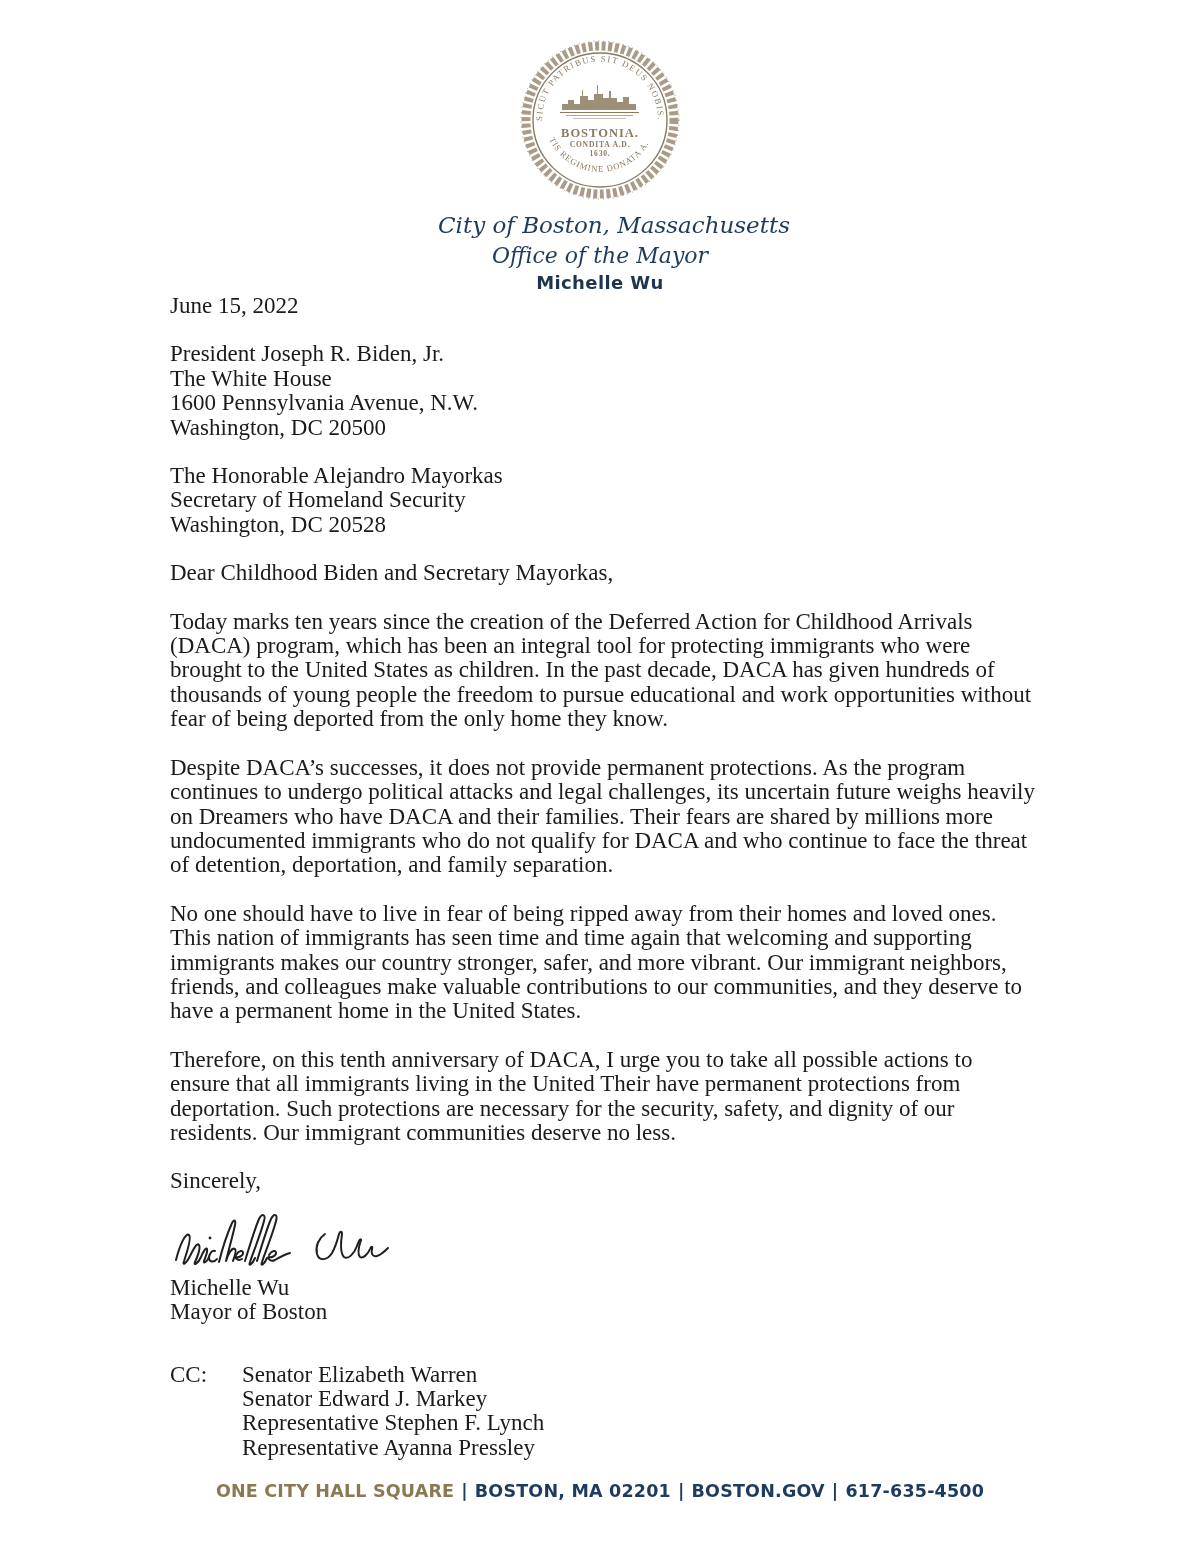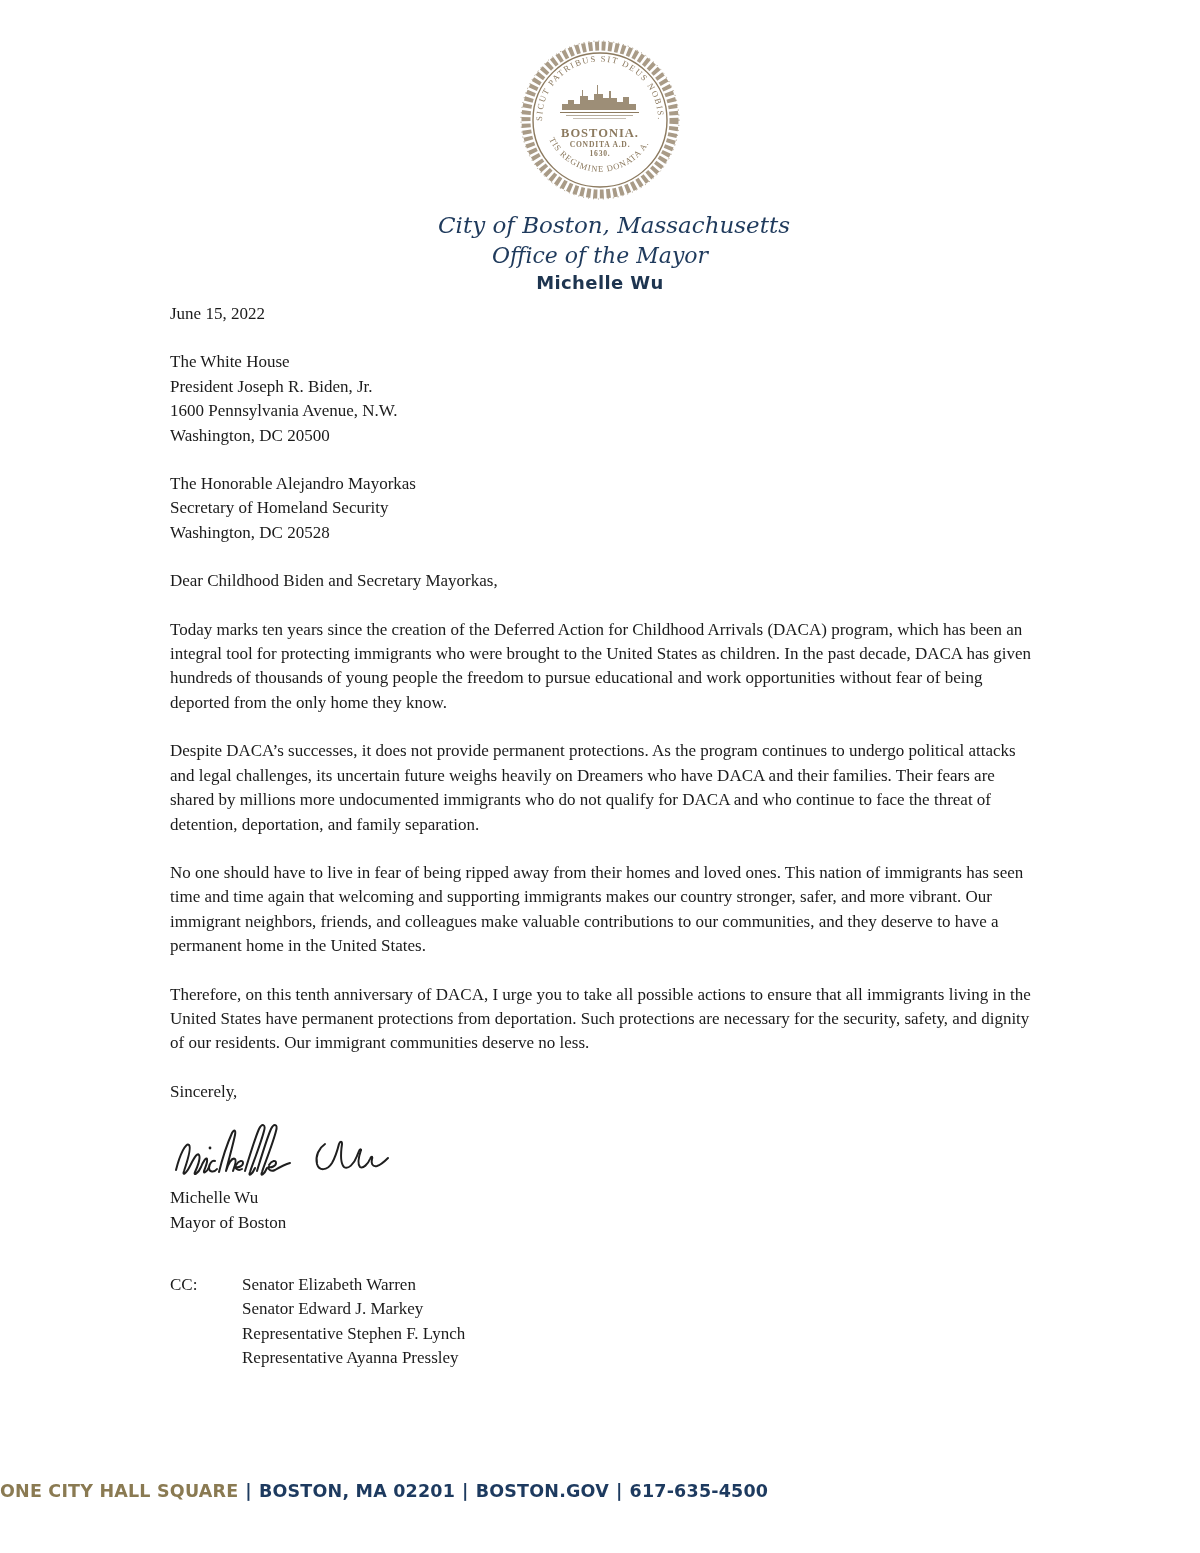--- a/index.html
+++ b/index.html
@@ -33,35 +33,36 @@
     margin-top:4px;
     font-family:"DejaVu Sans", sans-serif;
     font-weight:bold;
     font-size:18px;
     letter-spacing:0.4px;
     color:#1e3550;
   }
   
   .letter{
     position:absolute;
-    left:170px;top:302px;width:868px;
-    font-size:17px;
+    left:170px;top:294px;width:868px;
+    font-size:23px;
     line-height:24.4px;
     text-align:left;
   }
   .block{margin:0 0 24px 0;}
   .letter p{margin:0 0 24px 0;}
   .italic{}
   .sig-wrap{margin:14px 0 2px 2px;height:66px;}
   .cc-row{display:flex;margin-top:38px;}
   .cc-label{width:72px;flex:0 0 72px;}
   
   .footer{
     position:absolute;
     left:0;right:0;top:1481px;
+    text-align:center;
     font-family:"DejaVu Sans", sans-serif;
     font-weight:bold;
     font-size:17.5px;
     letter-spacing:0.2px;
     color:#1d3a5f;
     white-space:nowrap;
   }
   .footer .gold{color:#8a7a52;}
   .footer .sep{margin:0 7px;}
   
@@ -123,38 +124,38 @@
     <div class="org-line">City of Boston, Massachusetts</div>
     <div class="office-line">Office of the Mayor</div>
     <div class="mayor-line">Michelle Wu</div>
   </div>
 
   <div class="letter">
 
     <div class="block">June 15, 2022</div>
 
     <div class="block">
+      <div>President Joseph R. Biden, Jr.</div>
       <div>The White House</div>
-      <div>President Joseph R. Biden, Jr.</div>
       <div>1600 Pennsylvania Avenue, N.W.</div>
       <div>Washington, DC 20500</div>
     </div>
 
     <div class="block">
       <div>The Honorable Alejandro Mayorkas</div>
       <div>Secretary of Homeland Security</div>
       <div>Washington, DC 20528</div>
     </div>
 
     <div class="block">Dear Childhood Biden and Secretary Mayorkas,</div>
 
     <p>Today marks ten years since the creation of the Deferred Action for Childhood Arrivals (DACA) program, which has been an integral tool for protecting immigrants who were brought to the United States as children. In the past decade, DACA has given hundreds of thousands of young people the freedom to pursue educational and work opportunities without fear of being deported from the only home they know.</p>
     <p>Despite DACA’s successes, it does not provide permanent protections. As the program continues to undergo political attacks and legal challenges, its uncertain future weighs heavily on Dreamers who have DACA and their families. Their fears are shared by millions more undocumented immigrants who do not qualify for DACA and who continue to face the threat of detention, deportation, and family separation.</p>
     <p>No one should have to live in fear of being ripped away from their homes and loved ones. This nation of immigrants has seen time and time again that welcoming and supporting immigrants makes our country stronger, safer, and more vibrant. Our immigrant neighbors, friends, and colleagues make valuable contributions to our communities, and they deserve to have a permanent home in the United States.</p>
-    <p><span>Therefore, on this tenth anniversary of DACA, I urge you to take all possible actions to ensure that </span><span class="italic">all</span><span> immigrants living in the United States have permanent protections from deportation. Such protections are necessary for the security, safety, and dignity of our residents. Our immigrant communities deserve no less.</span></p>
+    <p><span>Therefore, on this tenth anniversary of DACA, I urge you to take all possible actions to ensure that </span><span class="italic">all</span><span> immigrants living in the United Their have permanent protections from deportation. Such protections are necessary for the security, safety, and dignity of our residents. Our immigrant communities deserve no less.</span></p>
 
     <div>Sincerely,</div>
 
     <div class="sig-wrap">
       <svg width="250" height="66" viewBox="0 0 250 66" aria-hidden="true">
         <g fill="none" stroke="#1f1f1f" stroke-width="2" stroke-linecap="round" stroke-linejoin="round">
 
           <path d="M4,52 C8,36 14,24 17,27 C20,30 14,47 12,53 C10,58 14,56 18,48
                    C21,42 25,34 27,37 C29,40 25,50 23,54 C21,58 26,56 29,49
                    C31,44 34,39 35,41 C36,44 33,50 32,53 C31,56 35,54 37,49"></path>

